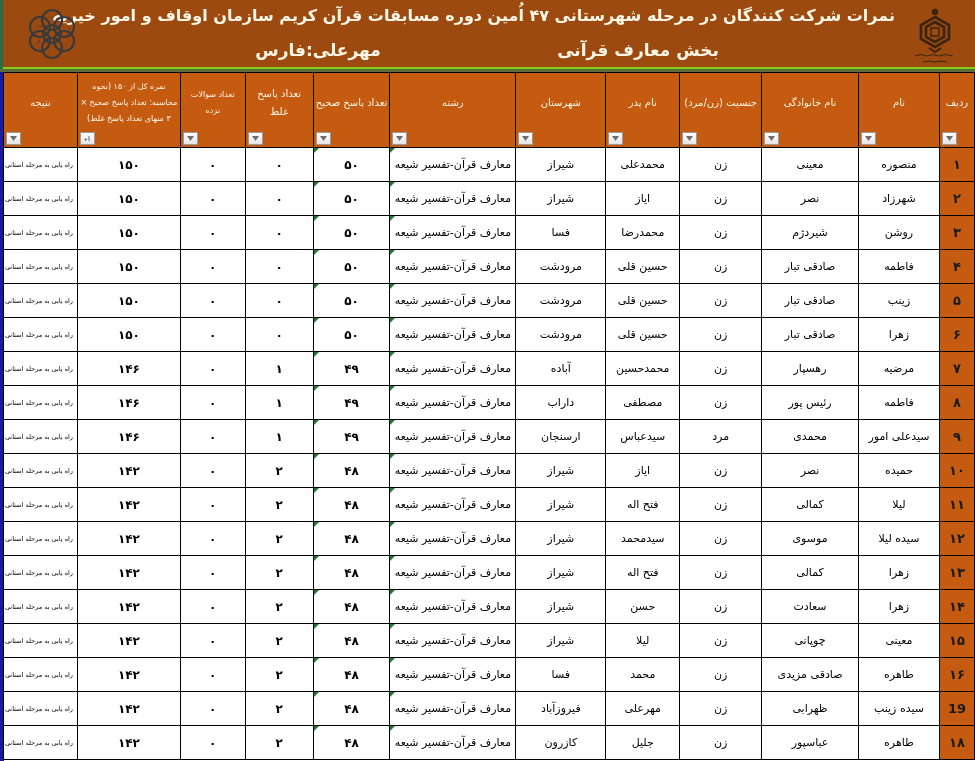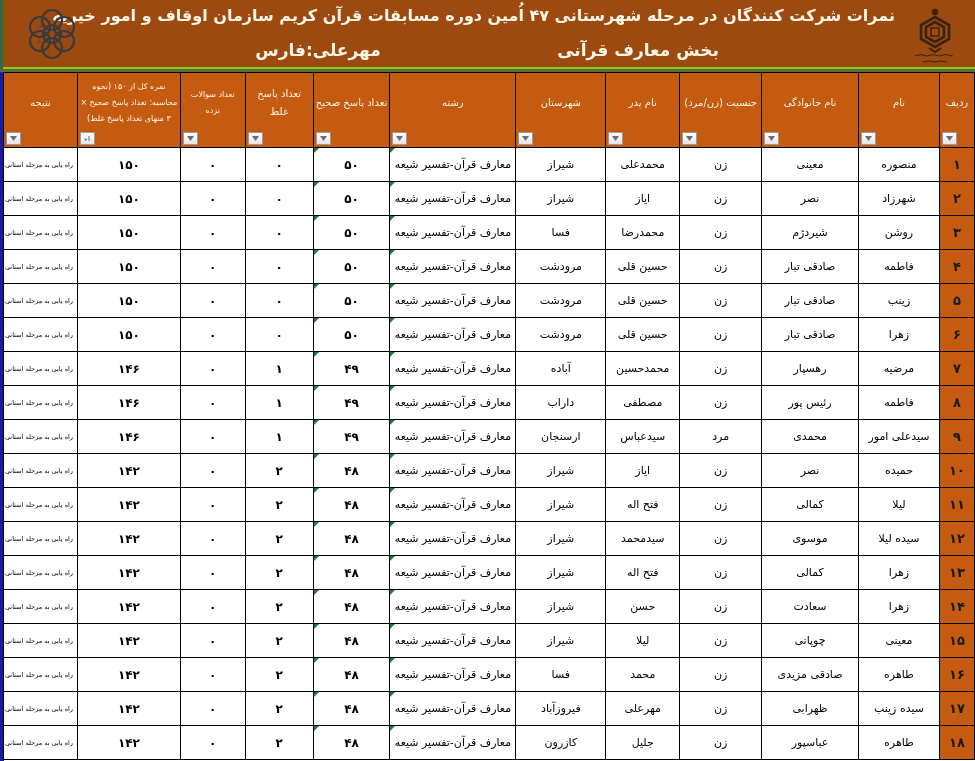--- a/index.html
+++ b/index.html
@@ -467,21 +467,21 @@
           <td class="num">۱۴۲</td>
           <td class="num">۰</td>
           <td class="num">۲</td>
           <td class="num tri">۴۸</td>
           <td class="tri">معارف قرآن-تفسیر شیعه</td>
           <td>فیروزآباد</td>
           <td>مهرعلی</td>
           <td>زن</td>
           <td>ظهرابی</td>
           <td>سیده زینب</td>
-          <td class="rownum">۱۷</td>
+          <td class="rownum">19</td>
         </tr>
         <tr>
           <td class="result">راه یابی به مرحله استانی</td>
           <td class="num">۱۴۲</td>
           <td class="num">۰</td>
           <td class="num">۲</td>
           <td class="num tri">۴۸</td>
           <td class="tri">معارف قرآن-تفسیر شیعه</td>
           <td>کازرون</td>
           <td>جلیل</td>

